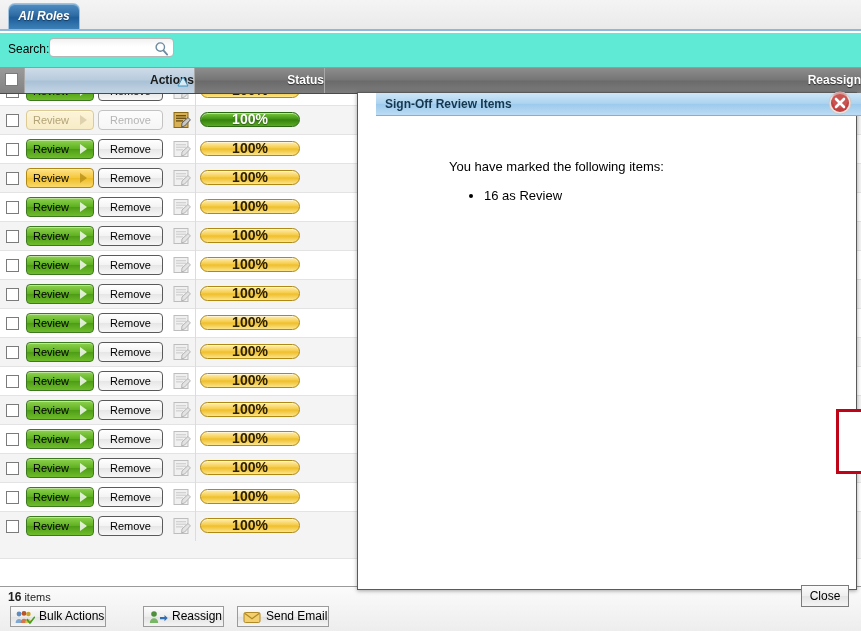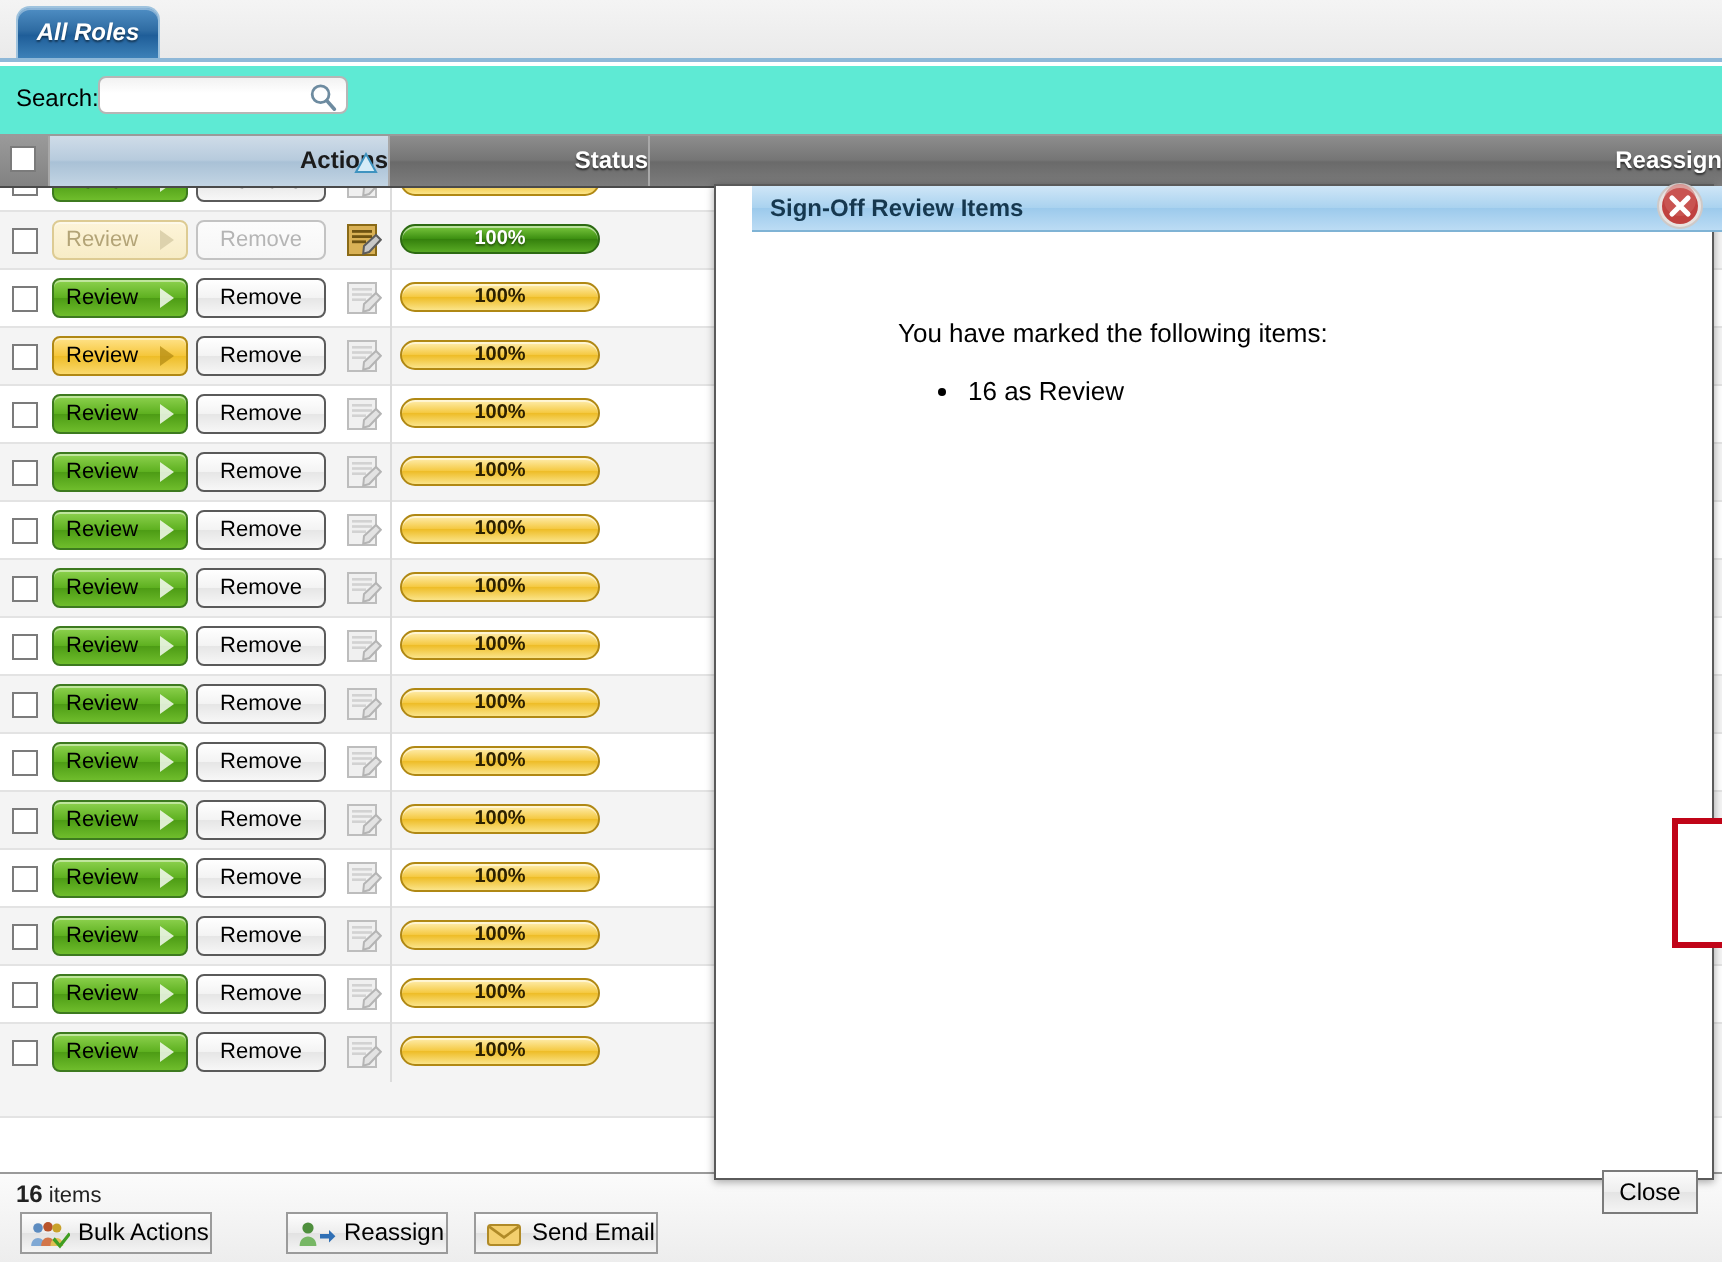--- a/index.html
+++ b/index.html
@@ -145,21 +145,21 @@
   .row .c-remove.faded { border-color:#c3c3c3; color:#b5b5b5;
     background:linear-gradient(to bottom,#fcfcfc 0%,#f6f6f6 100%); }
 
   .docicon { position:absolute; left:172px; top:5px; width:19px; height:19px; }
 
   .row .c-prog {
     position:absolute; left:200px; top:6px;
     width:100px; height:15px;
     border:1px solid #b08814; border-radius:8px;
     background:linear-gradient(to bottom,#ffeeb0 0%,#f5ca44 48%,#eebd28 52%,#fbe489 100%);
-    font-size:10px; font-weight:bold; line-height:13px;
+    font-size:14px; font-weight:bold; line-height:13px;
     text-align:center; color:#2d2100;
     box-shadow:inset 0 1px 0 rgba(255,255,255,.5);
   }
   .row .c-prog.green {
     border-color:#2c6a12;
     background:linear-gradient(to bottom,#7bc83f 0%,#3e9112 48%,#35810d 52%,#59aa24 100%);
     color:#ffffff; text-shadow:0 1px 1px rgba(0,0,0,.4);
   }
   .vsep { position:absolute; top:0; width:1px; height:29px; background:#dcdcdc; }
   #rowsep-status { left:195px; }

